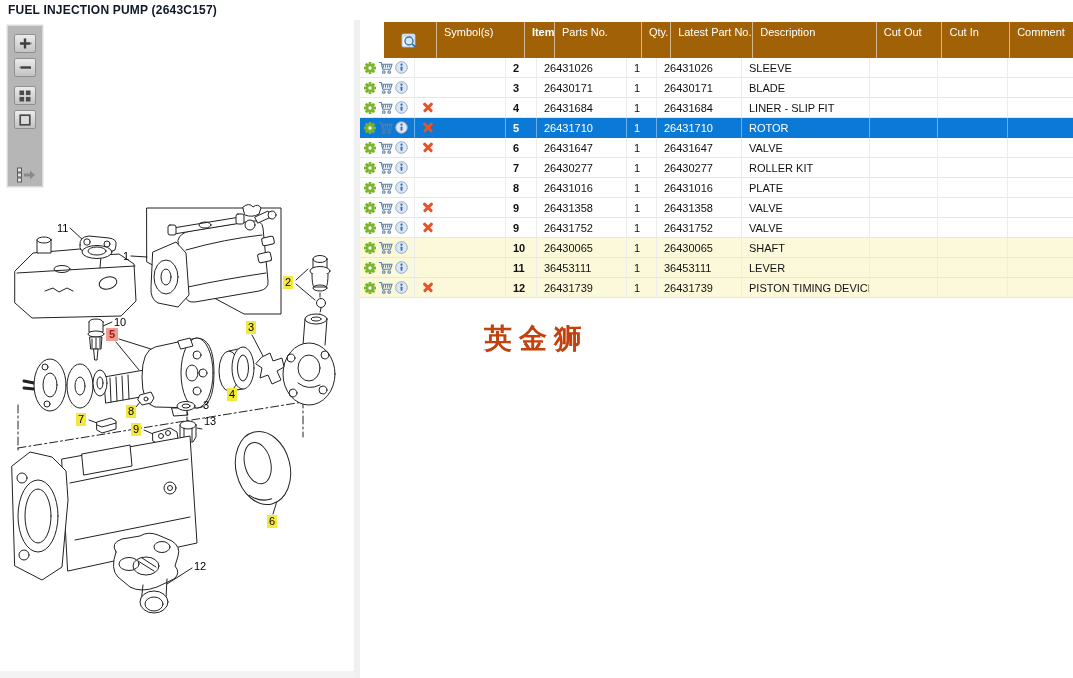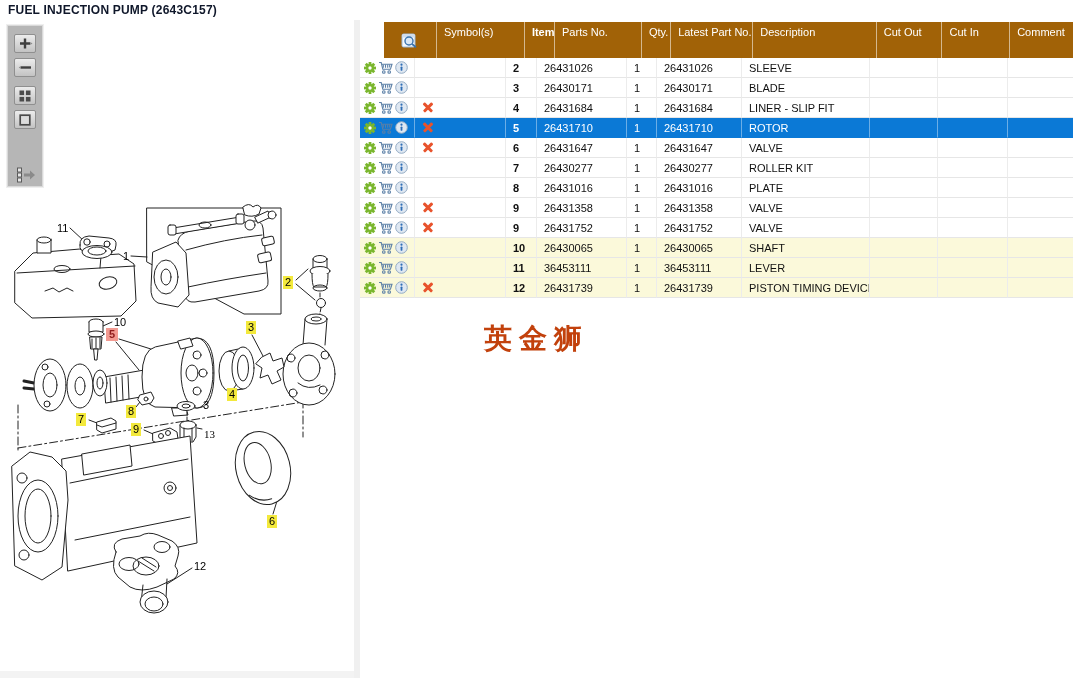--- a/index.html
+++ b/index.html
@@ -286,21 +286,21 @@
     <span class="callout co-plain" style="left: 122px; top: 250px;">1</span>
     <span class="callout co-yellow" style="left: 283px; top: 276px;">2</span>
     <span class="callout co-plain" style="left: 113px; top: 316px;">10</span>
     <span class="callout co-red" style="left: 106px; top: 328px;">5</span>
     <span class="callout co-yellow" style="left: 246px; top: 321px;">3</span>
     <span class="callout co-yellow" style="left: 227px; top: 388px;">4</span>
     <span class="callout co-yellow" style="left: 76px; top: 413px;">7</span>
     <span class="callout co-yellow" style="left: 126px; top: 405px;">8</span>
     <span class="callout co-yellow" style="left: 131px; top: 423px;">9</span>
     <span class="callout co-plain" style="left: 202px; top: 399px;">3</span>
-    <span class="callout co-plain" style="left: 203px; top: 428px; font-family: Liberation Serif, serif;">13</span>
+    <span class="callout co-plain" style="left: 203px; top: 415px;">13</span>
     <span class="callout co-yellow" style="left: 267px; top: 515px;">6</span>
     <span class="callout co-plain" style="left: 193px; top: 560px;">12</span>
   </div>
 
 <div class="watermark">英金狮</div>
 
 <div class="pane-divider"></div>
 <div class="h-scroll-strip"></div>
 
 <div class="parts-table">

